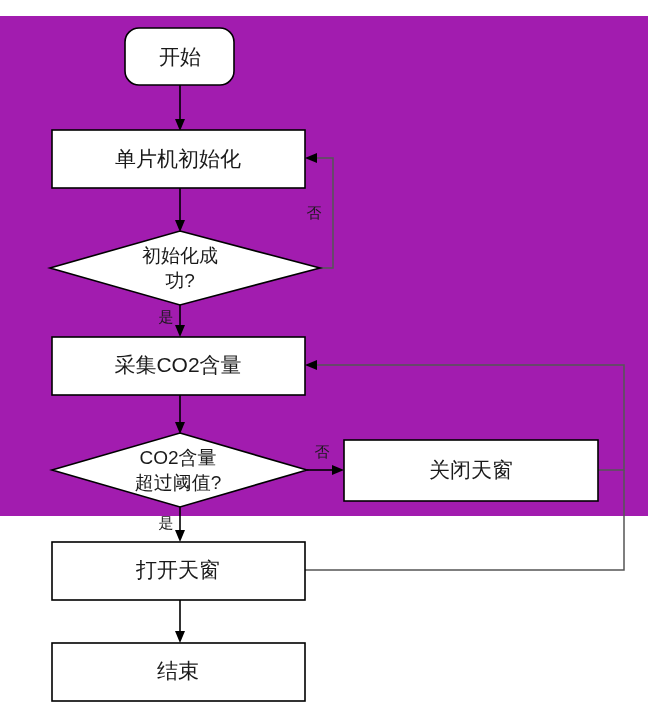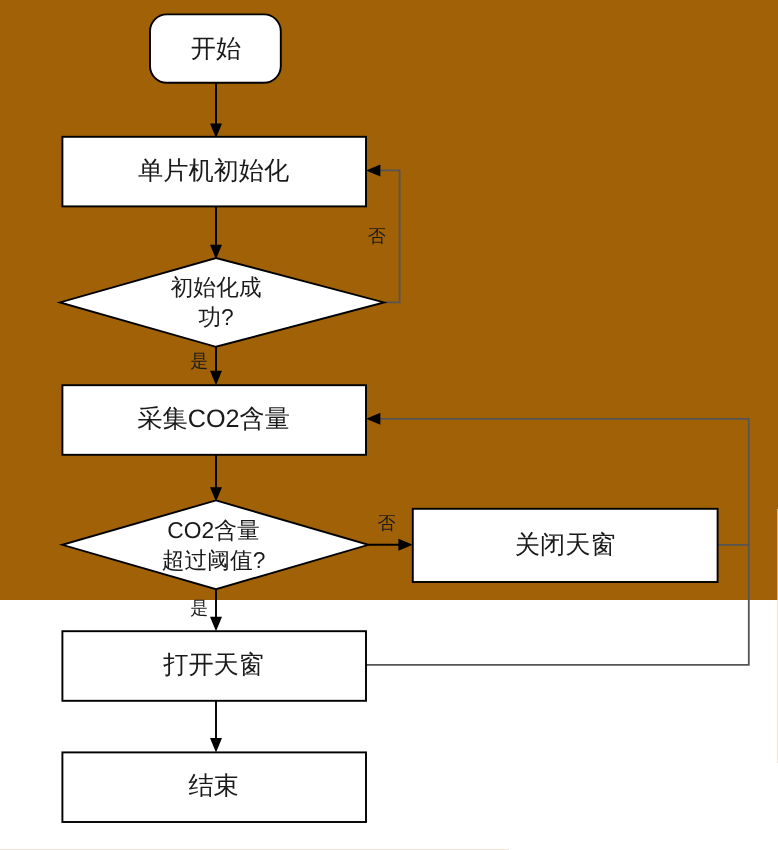--- a/index.html
+++ b/index.html
@@ -10,21 +10,22 @@
   body {
     width: 648px;
     height: 708px;
     font-family: "Liberation Sans", "DejaVu Sans", sans-serif;
     overflow: hidden;
   }
   #flowchart-root {
     position: relative;
     width: 648px;
     height: 500px;
-    background: #a16207;
+    background: #a21caf;
+    margin-top: 16px;
   }
   svg#flow-svg {
     display: block;
     width: 648px;
     height: 708px;
   }
   .node-shape {
     fill: #ffffff;
     stroke: #000000;
     stroke-width: 1.6;

